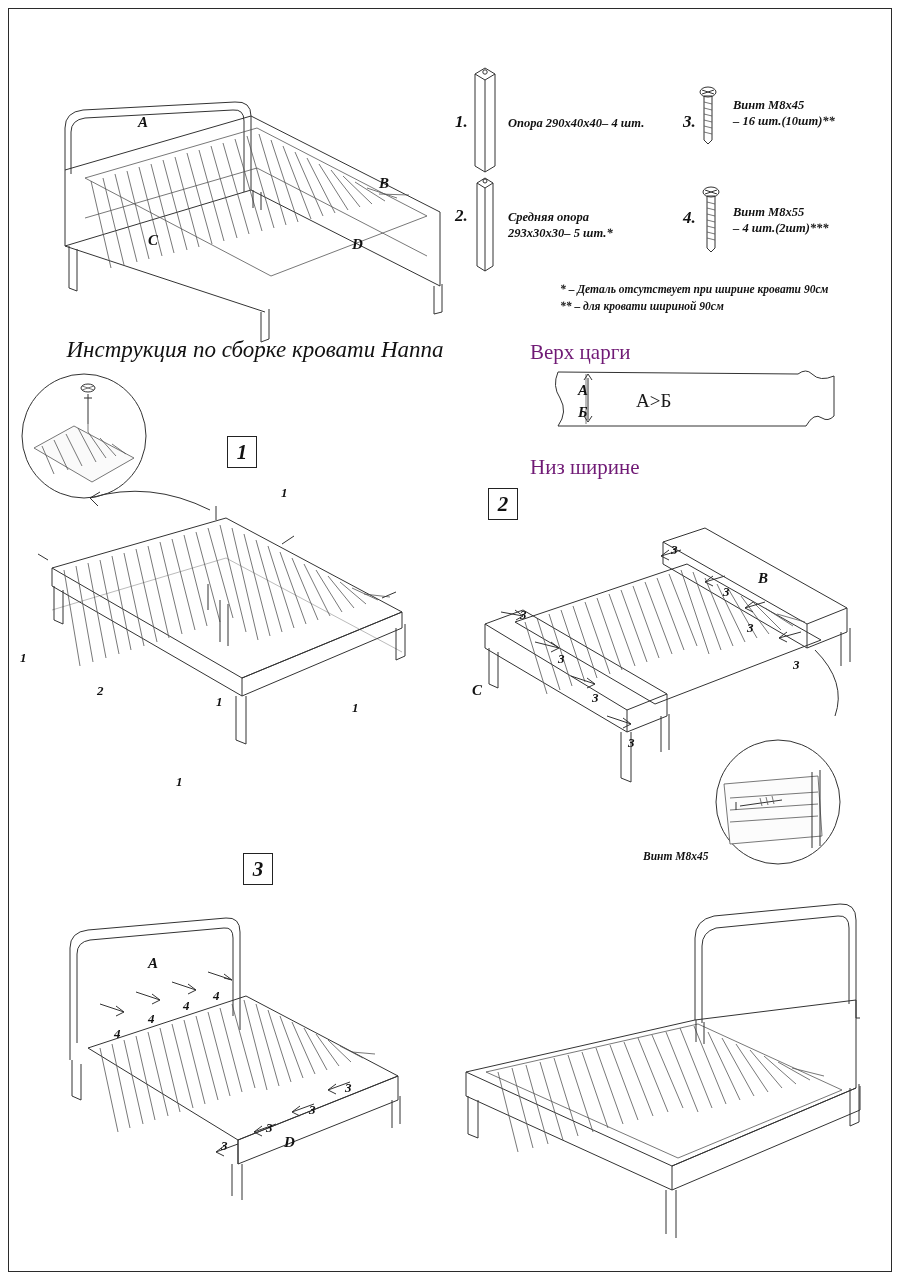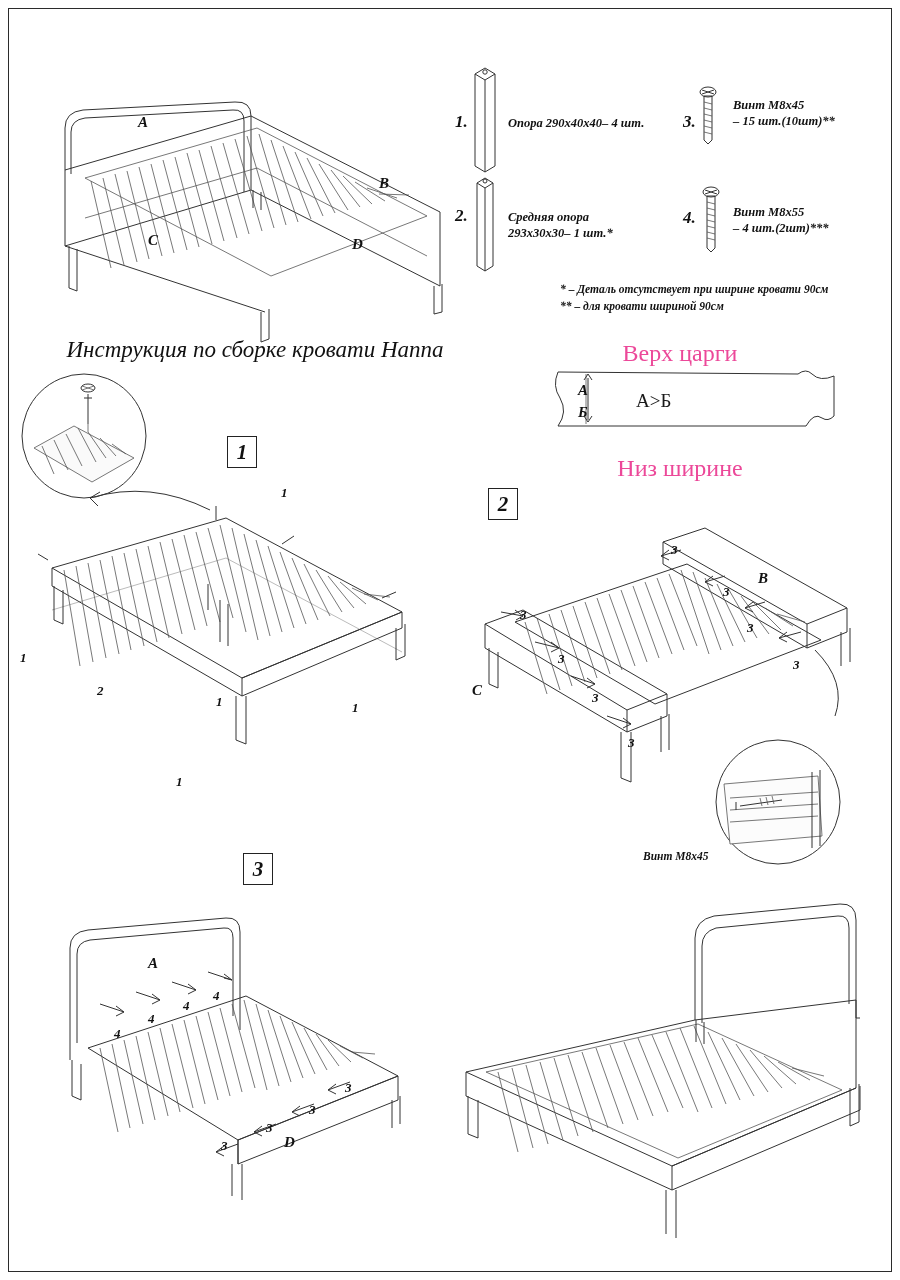--- a/index.html
+++ b/index.html
@@ -44,21 +44,21 @@
     font-family:"Liberation Serif", serif;
     font-style:italic;font-weight:normal;font-size:23px;color:#111;
     text-align:center;white-space:nowrap;
   }
   .url{
     font-family:"Liberation Serif", serif;
     font-style:italic;font-size:15px;color:#111;text-align:center;
   }
   .bigcap{
     font-family:"Liberation Serif", serif;
-    font-size:24px;color:#ec4899;text-align:center;white-space:nowrap;
+    font-size:21px;color:#701a75;white-space:nowrap;
   }
   .letter{
     font-family:"Liberation Serif", serif;
     font-style:italic;font-weight:bold;font-size:15px;color:#111;
   }
   .letter-sm{
     font-family:"Liberation Serif", serif;
     font-style:italic;font-weight:bold;font-size:13px;color:#111;
   }
   .screwcap{
@@ -147,42 +147,42 @@
   <div class="abs" style="left:460px;top:168px;width:50px;height:120px;">
     <svg width="50" height="120" viewBox="0 0 50 120">
       <path class="ln" d="M25 10 L33 15 L33 98 L25 103 L17 98 L17 15 Z" fill="#fbfbfb"></path>
       <path class="ln" d="M17 15 L25 20 L33 15 M25 20 L25 103"></path>
       <circle cx="25" cy="13" r="2" class="ln" fill="#888"></circle>
     </svg>
   </div>
   <div class="abs partnum" style="left:455px;top:206px;">2.</div>
   <div class="abs partlabel" style="left:508px;top:210px;white-space:nowrap;">
     <div>Средняя опора</div>
-    <div>293х30х30– 1 шт.*</div>
+    <div>293х30х30– 5 шт.*</div>
   </div>
 
   <div class="abs" style="left:690px;top:82px;width:40px;height:70px;">
     <svg width="40" height="70" viewBox="0 0 40 70">
       <ellipse cx="18" cy="10" rx="8" ry="5" class="ln" fill="#ededed"></ellipse>
       <path class="ln" d="M12 8 L24 12 M12 12 L24 8"></path>
       <path class="ln" d="M14 14 L14 58 L18 62 L22 58 L22 14 Z" fill="#f7f7f7"></path>
       <g class="ln2">
         <path d="M14 20 L22 22"></path>
           <path d="M14 26 L22 28"></path>
           <path d="M14 32 L22 34"></path>
         <path d="M14 38 L22 40"></path>
           <path d="M14 44 L22 46"></path>
           <path d="M14 50 L22 52"></path>
       </g>
     </svg>
   </div>
   <div class="abs partnum" style="left:683px;top:112px;">3.</div>
   <div class="abs partlabel" style="left:733px;top:98px;white-space:nowrap;">
     <div>Винт М8х45</div>
-    <div>– 15 шт.(10шт)**</div>
+    <div>– 16 шт.(10шт)**</div>
   </div>
 
   <div class="abs" style="left:693px;top:182px;width:40px;height:80px;">
     <svg width="40" height="80" viewBox="0 0 40 80">
       <ellipse cx="18" cy="10" rx="8" ry="5" class="ln" fill="#ededed"></ellipse>
       <path class="ln" d="M12 8 L24 12 M12 12 L24 8"></path>
       <path class="ln" d="M14 14 L14 66 L18 70 L22 66 L22 14 Z" fill="#f7f7f7"></path>
       <g class="ln2">
         <path d="M14 20 L22 22"></path>
           <path d="M14 26 L22 28"></path>

